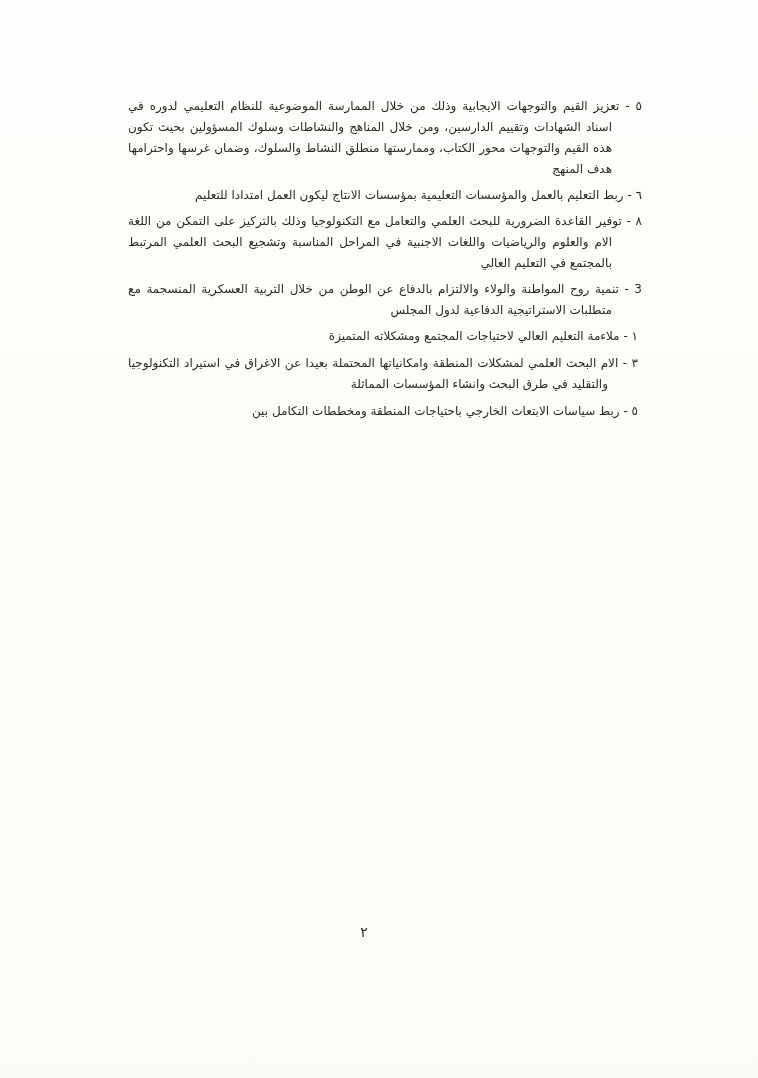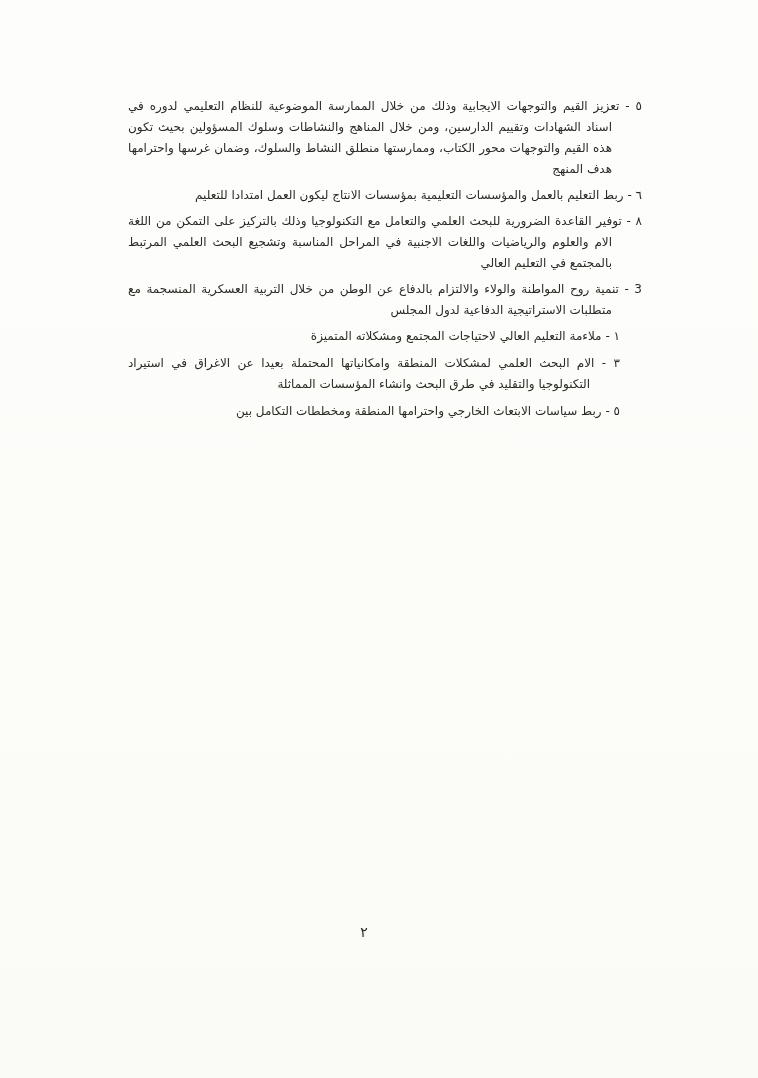--- a/index.html
+++ b/index.html
@@ -40,21 +40,21 @@
     margin-bottom: 5px;
   }
   .item .num {
     white-space: nowrap;
   }
   .intro {
     margin: 6px 0 10px 0;
     text-indent: 32px;
   }
   .list-b {
-    margin-right: 22px;
+    margin-right: 4px;
   }
   .list-b .item {
     margin-bottom: 6px;
   }
   .page-number {
     position: absolute;
     top: 924px;
     left: 0;
     right: 30px;
     text-align: center;
@@ -73,19 +73,19 @@
       <div class="item"><span class="num">٥ -</span> <span>تعزيز القيم والتوجهات الايجابية وذلك من خلال الممارسة الموضوعية للنظام التعليمي لدوره في اسناد الشهادات وتقييم الدارسين، ومن خلال المناهج والنشاطات وسلوك المسؤولين بحيث تكون هذه القيم والتوجهات محور الكتاب، وممارستها منطلق النشاط والسلوك، وضمان غرسها واحترامها هدف المنهج</span></div>
       <div class="item"><span class="num">٦ -</span> <span>ربط التعليم بالعمل والمؤسسات التعليمية بمؤسسات الانتاج ليكون العمل امتدادا للتعليم</span></div>
       <div class="item"><span class="num">٨ -</span> <span>توفير القاعدة الضرورية للبحث العلمي والتعامل مع التكنولوجيا وذلك بالتركيز على التمكن من اللغة الام والعلوم والرياضيات واللغات الاجنبية في المراحل المناسبة وتشجيع البحث العلمي المرتبط بالمجتمع في التعليم العالي</span></div>
       <div class="item"><span class="num">3 -</span> <span>تنمية روح المواطنة والولاء والالتزام بالدفاع عن الوطن من خلال التربية العسكرية المنسجمة مع متطلبات الاستراتيجية الدفاعية لدول المجلس</span></div>
     </div>
 
 
     <div class="list list-b">
       <div class="item"><span class="num">١ -</span> <span>ملاءمة التعليم العالي لاحتياجات المجتمع ومشكلاته المتميزة</span></div>
       <div class="item"><span class="num">٣ -</span> <span>الام البحث العلمي لمشكلات المنطقة وامكانياتها المحتملة بعيدا عن الاغراق في استيراد التكنولوجيا والتقليد في طرق البحث وانشاء المؤسسات المماثلة</span></div>
-      <div class="item"><span class="num">٥ -</span> <span>ربط سياسات الابتعاث الخارجي واحترامها المنطقة ومخططات التكامل بين</span></div>
+      <div class="item"><span class="num">٥ -</span> <span>ربط سياسات الابتعاث الخارجي باحتياجات المنطقة ومخططات التكامل بين</span></div>
     </div>
 
   </div>
 
   <div class="page-number">٢</div>
 </div>
 
 </body></html>

